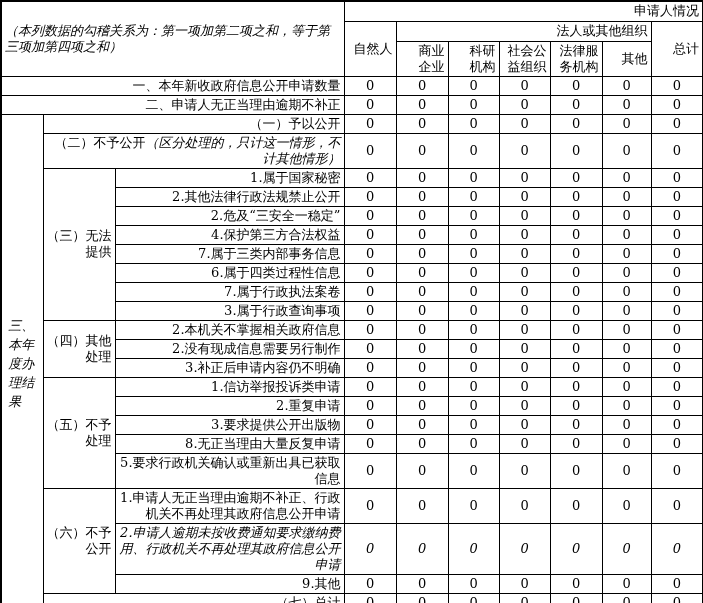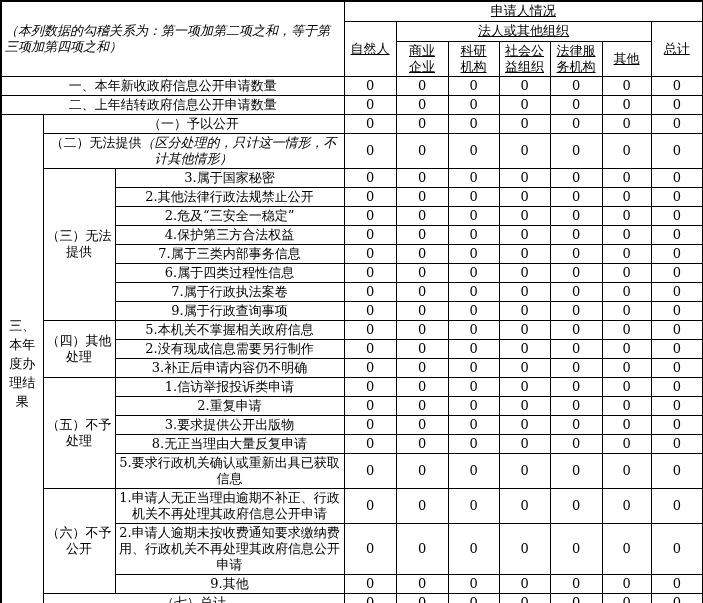--- a/index.html
+++ b/index.html
@@ -24,50 +24,50 @@
     line-height: 16px;
     padding: 1px 3px;
     vertical-align: middle;
     overflow: hidden;
   }
   tr { height: 18px; }
   tr.hr1 { height: 20px; }
   tr.hr2 { height: 20px; }
   tr.hr3 { height: 30px; }
   tr.rh2 { height: 32px; }
-  tr.rh3 { height: 46px; }
+  tr.rh3 { height: 46px; font-style: italic; }
   td.hdr {
-    text-align: center;
+    text-align: right;
     padding: 1px 2px;
-    text-decoration: underline;
   }
   td.pre { white-space: pre-line; }
   td.val {
     text-align: center;
     font-size: 12px;
   }
-  td.lbl { text-align: center; }
+  td.lbl { text-align: right; }
   td.note-cell {
     font-style: italic;
     font-size: 12px;
     line-height: 19px;
     padding: 2px 6px;
     text-align: left;
     margin-left: 12px;
   }
   td.vlbl {
     text-align: center;
     padding: 0;
   }
   span.vtext {
     display: inline-block;
     width: 28px;
-    text-align: center;
+    text-align: left;
     line-height: 19px;
     word-break: break-all;
+    font-style: italic;
   }
   span.it { font-style: italic; }
 </style>
 </head>
 <body>
 
 <table class="report">
   <colgroup>
     <col style="width:42px">
       <col style="width:72px">
@@ -107,21 +107,21 @@
     <td colspan="3" class="lbl">一、本年新收政府信息公开申请数量</td>
   <td class="val">0</td>
         <td class="val">0</td>
         <td class="val">0</td>
         <td class="val">0</td>
         <td class="val">0</td>
         <td class="val">0</td>
         <td class="val">0</td>
       </tr>
   <tr>
-    <td colspan="3" class="lbl">二、上年结转政府信息公开申请数量</td>
+    <td colspan="3" class="lbl">二、申请人无正当理由逾期不补正</td>
   <td class="val">0</td>
         <td class="val">0</td>
         <td class="val">0</td>
         <td class="val">0</td>
         <td class="val">0</td>
         <td class="val">0</td>
         <td class="val">0</td>
       </tr>
 
   <tr>
@@ -129,32 +129,32 @@
     <td colspan="2" class="lbl">（一）予以公开</td>
   <td class="val">0</td>
         <td class="val">0</td>
         <td class="val">0</td>
         <td class="val">0</td>
         <td class="val">0</td>
         <td class="val">0</td>
         <td class="val">0</td>
       </tr>
   <tr class="rh2">
-    <td colspan="2" class="lbl"><span>（二）无法提供</span><span class="it">（区分处理的，只计这一情形，不计其他情形）</span></td>
+    <td colspan="2" class="lbl"><span>（二）不予公开</span><span class="it">（区分处理的，只计这一情形，不计其他情形）</span></td>
   <td class="val">0</td>
         <td class="val">0</td>
         <td class="val">0</td>
         <td class="val">0</td>
         <td class="val">0</td>
         <td class="val">0</td>
         <td class="val">0</td>
       </tr>
   <tr>
     <td rowspan="8" class="lbl">（三）无法提供</td>
-    <td class="lbl">3.属于国家秘密</td>
+    <td class="lbl">1.属于国家秘密</td>
   <td class="val">0</td>
         <td class="val">0</td>
         <td class="val">0</td>
         <td class="val">0</td>
         <td class="val">0</td>
         <td class="val">0</td>
         <td class="val">0</td>
       </tr>
   <tr>
     <td class="lbl">2.其他法律行政法规禁止公开</td>
@@ -210,32 +210,32 @@
     <td class="lbl">7.属于行政执法案卷</td>
   <td class="val">0</td>
         <td class="val">0</td>
         <td class="val">0</td>
         <td class="val">0</td>
         <td class="val">0</td>
         <td class="val">0</td>
         <td class="val">0</td>
       </tr>
   <tr>
-    <td class="lbl">9.属于行政查询事项</td>
+    <td class="lbl">3.属于行政查询事项</td>
   <td class="val">0</td>
         <td class="val">0</td>
         <td class="val">0</td>
         <td class="val">0</td>
         <td class="val">0</td>
         <td class="val">0</td>
         <td class="val">0</td>
       </tr>
   <tr>
     <td rowspan="3" class="lbl">（四）其他处理</td>
-    <td class="lbl">5.本机关不掌握相关政府信息</td>
+    <td class="lbl">2.本机关不掌握相关政府信息</td>
   <td class="val">0</td>
         <td class="val">0</td>
         <td class="val">0</td>
         <td class="val">0</td>
         <td class="val">0</td>
         <td class="val">0</td>
         <td class="val">0</td>
       </tr>
   <tr>
     <td class="lbl">2.没有现成信息需要另行制作</td>

